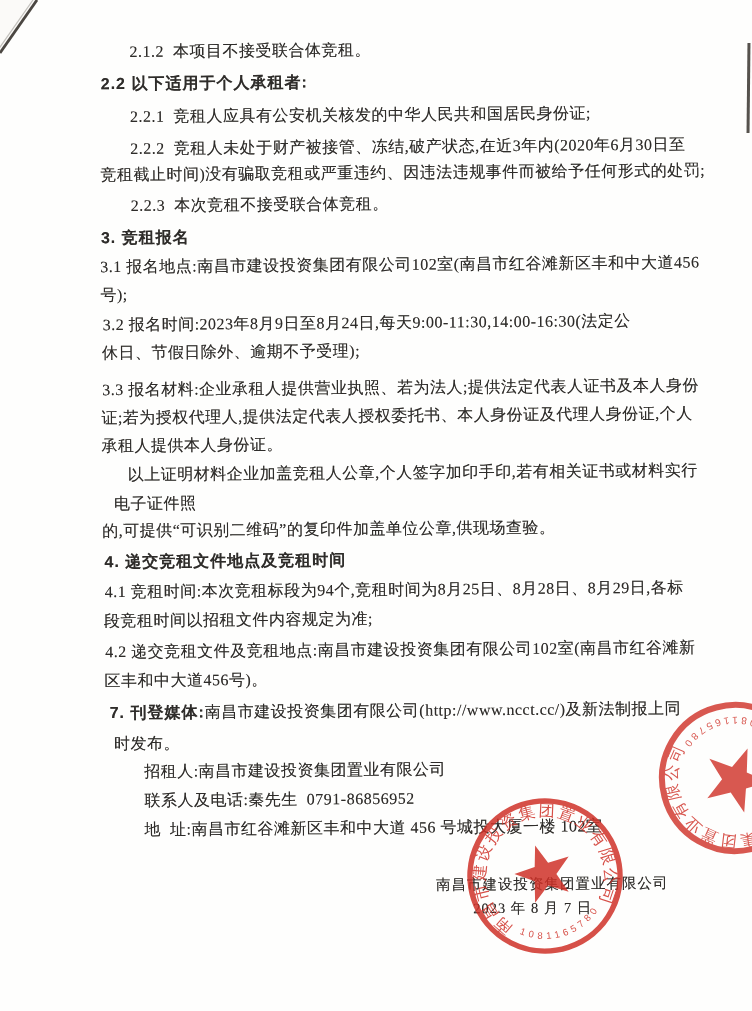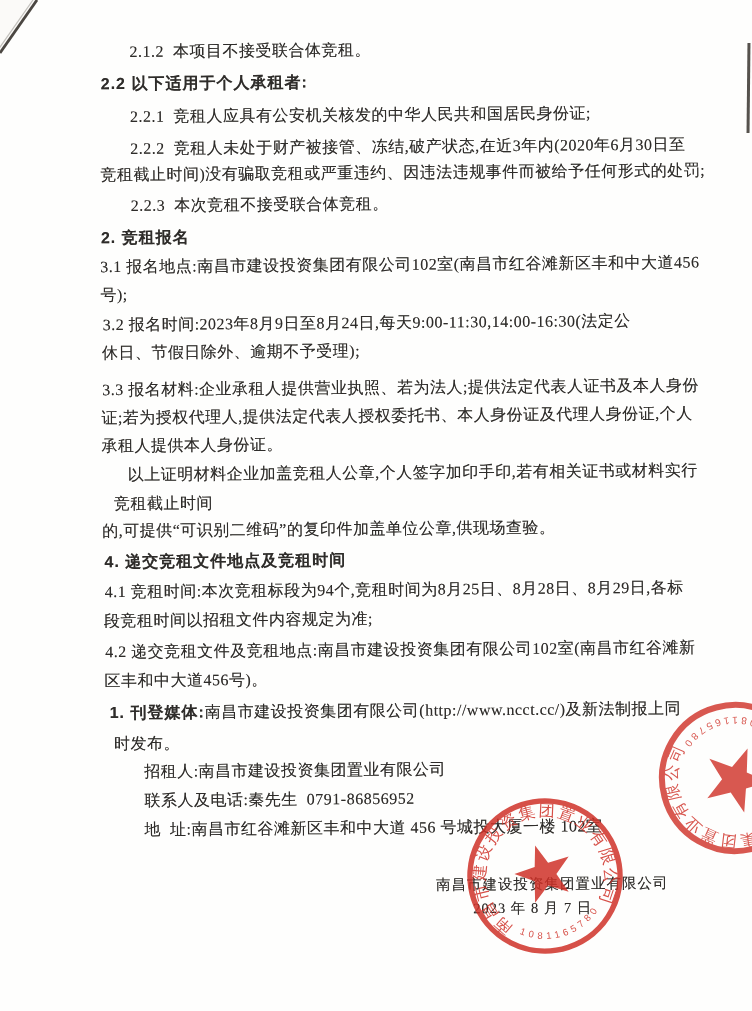--- a/index.html
+++ b/index.html
@@ -25,37 +25,37 @@
 <body>
 
 <div class="content">
 
   <div class="ln" style="top:40px;left:133px">2.1.2  本项目不接受联合体竞租。</div>
   <div class="ln b" style="top:72px;left:104px">2.2 以下适用于个人承租者:</div>
   <div class="ln" style="top:105px;left:133px">2.2.1  竞租人应具有公安机关核发的中华人民共和国居民身份证;</div>
   <div class="ln" style="top:137px;left:133px">2.2.2  竞租人未处于财产被接管、冻结,破产状态,在近3年内(2020年6月30日至</div>
   <div class="ln" style="top:163px;left:103px">竞租截止时间)没有骗取竞租或严重违约、因违法违规事件而被给予任何形式的处罚;</div>
   <div class="ln" style="top:194px;left:133px">2.2.3  本次竞租不接受联合体竞租。</div>
-  <div class="ln b" style="top:226px;left:103px">2. 竞租报名</div>
+  <div class="ln b" style="top:226px;left:103px">3. 竞租报名</div>
   <div class="ln" style="top:255px;left:102px">3.1 报名地点:南昌市建设投资集团有限公司102室(南昌市红谷滩新区丰和中大道456</div>
   <div class="ln" style="top:283px;left:102px">号);</div>
   <div class="ln" style="top:313px;left:104px">3.2 报名时间:2023年8月9日至8月24日,每天9:00-11:30,14:00-16:30(法定公</div>
   <div class="ln" style="top:341px;left:103px">休日、节假日除外、逾期不予受理);</div>
   <div class="ln" style="top:378px;left:103px">3.3 报名材料:企业承租人提供营业执照、若为法人;提供法定代表人证书及本人身份</div>
   <div class="ln" style="top:406px;left:102px">证;若为授权代理人,提供法定代表人授权委托书、本人身份证及代理人身份证,个人</div>
   <div class="ln" style="top:434px;left:102px">承租人提供本人身份证。</div>
   <div class="ln" style="top:463px;left:128px">以上证明材料企业加盖竞租人公章,个人签字加印手印,若有相关证书或材料实行</div>
-  <div class="ln" style="top:492px;left:114px">竞租截止时间</div>
+  <div class="ln" style="top:492px;left:114px">电子证件照</div>
   <div class="ln" style="top:519px;left:102px">的,可提供“可识别二维码”的复印件加盖单位公章,供现场查验。</div>
   <div class="ln b" style="top:550px;left:104px">4. 递交竞租文件地点及竞租时间</div>
   <div class="ln" style="top:580px;left:104px">4.1 竞租时间:本次竞租标段为94个,竞租时间为8月25日、8月28日、8月29日,各标</div>
   <div class="ln" style="top:609px;left:103px">段竞租时间以招租文件内容规定为准;</div>
   <div class="ln" style="top:640px;left:104px">4.2 递交竞租文件及竞租地点:南昌市建设投资集团有限公司102室(南昌市红谷滩新</div>
   <div class="ln" style="top:669px;left:103px">区丰和中大道456号)。</div>
-  <div class="ln" style="top:701px;left:108px"><span class="b">1. 刊登媒体:</span><span>南昌市建设投资集团有限公司(http://www.ncct.cc/)及新法制报上同</span></div>
+  <div class="ln" style="top:701px;left:108px"><span class="b">7. 刊登媒体:</span><span>南昌市建设投资集团有限公司(http://www.ncct.cc/)及新法制报上同</span></div>
   <div class="ln" style="top:732px;left:112px">时发布。</div>
   <div class="ln" style="top:760px;left:142px">招租人:南昌市建设投资集团置业有限公司</div>
   <div class="ln" style="top:789px;left:142px">联系人及电话:秦先生  0791-86856952</div>
   <div class="ln" style="top:818px;left:142px">地  址:南昌市红谷滩新区丰和中大道 456 号城投大厦一楼 102室</div>
 
   <div class="ln small" style="top:876px;left:433px">南昌市建设投资集团置业有限公司</div>
   <div class="ln small" style="top:900px;left:470px">2023 年 8 月 7 日</div>
 </div>
 
 <div class="stamp" style="left:450px;top:781px;width:190px;height:190px;opacity:.84;">

